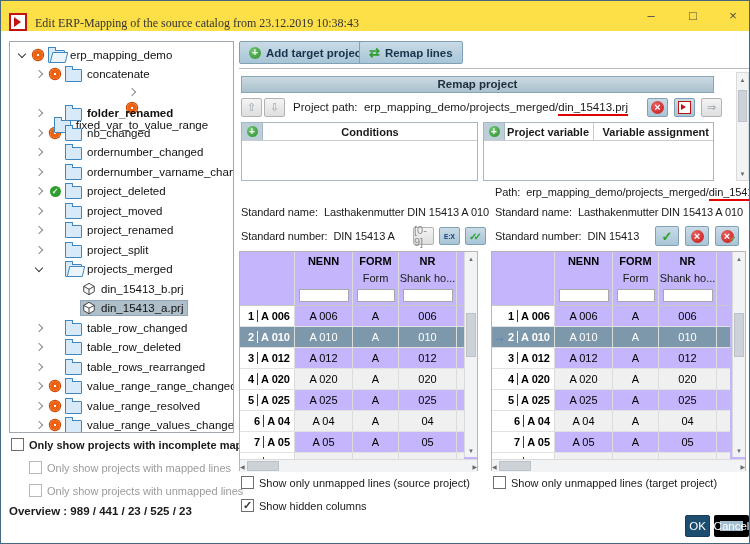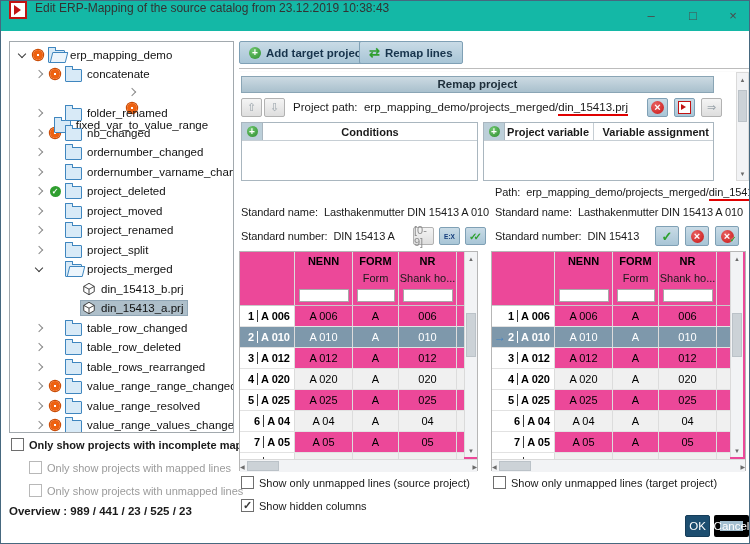--- a/index.html
+++ b/index.html
@@ -1,18 +1,18 @@
 <!DOCTYPE html>
 <html><head>
 <meta charset="utf-8">
 <style>
   html,body{margin:0;padding:0;background:#e8e8e8;font-family:"Liberation Sans",sans-serif;}
   #win{position:relative;width:750px;height:544px;background:#fff;border:1px solid #46687f;box-sizing:border-box;overflow:hidden;}
   
-  #titlebar{position:absolute;left:0;top:0;right:0;height:30px;background:#14b8a6;display:flex;align-items:flex-start;}
+  #titlebar{position:absolute;left:0;top:0;right:0;height:30px;background:#fde047;display:flex;align-items:flex-end;font-family:Liberation Serif, serif;}
   .appicon{width:14px;height:14px;border:2px solid #c21313;background:#fff;position:relative;flex:none;}
   .appicon::after{content:"";position:absolute;left:3px;top:2px;border-left:7px solid #c21313;border-top:5px solid transparent;border-bottom:5px solid transparent;}
   #titletext{font-size:12px;color:#333;margin-left:8px;}
   .winctl{position:absolute;top:5px;width:24px;height:20px;text-align:center;line-height:20px;font-size:13px;color:#4a4a4a;}
   
   #treepanel{position:absolute;left:8px;top:40px;width:225px;height:392px;border:1px solid #a2a9ae;background:#fff;overflow:hidden;padding-top:3px;box-sizing:border-box;}
   .trow{height:19.5px;display:flex;align-items:center;font-size:11.5px;color:#111;white-space:nowrap;}
   .slot{width:16px;height:16px;display:flex;align-items:center;justify-content:center;flex:none;}
   .chev{width:5px;height:5px;border-right:1.4px solid #8a8a8a;border-bottom:1.4px solid #8a8a8a;transform:rotate(-45deg);}
   .chev.open{border-color:#3a3a3a;transform:rotate(45deg);margin-top:-2px;}
@@ -61,21 +61,21 @@
   .sbthumb{position:absolute;left:1px;right:1px;background:#ccd2d7;border:1px solid #bbc2c8;}
   
   .inforow{position:absolute;font-size:11px;color:#1a1a1a;white-space:nowrap;letter-spacing:-0.1px;}
   .inforow .lab{margin-right:6px;}
   .mapbtn{position:absolute;height:18px;border-radius:2px;display:flex;align-items:center;justify-content:center;box-sizing:border-box;font-size:6.5px;}
   .dblcheck{color:#2da02d;font-weight:bold;font-size:10px;letter-spacing:-4px;padding-right:4px;}
   .bigcheck{color:#2da02d;font-weight:bold;font-size:13px;}
   .xc{position:relative;}
   .xc .minichk{position:absolute;right:-3px;bottom:-3px;color:#2da02d;font-size:8px;font-weight:bold;text-shadow:0 0 2px #fff;}
   
-  .dtable{position:absolute;border:1px solid #b6b6b6;background:#ec4899;box-sizing:border-box;display:flex;flex-wrap:wrap;}
+  .dtable{position:absolute;border:1px solid #b6b6b6;background:#c4b5fd;box-sizing:border-box;display:flex;flex-wrap:wrap;justify-content:space-between;}
   .dt-left{display:flex;flex-direction:column;}
   .dt-row{display:flex;flex:none;}
   .hcell{display:flex;align-items:center;justify-content:center;box-sizing:border-box;font-size:11.5px;}
   .h1c{font-weight:bold;height:18px;}
   .h2c{font-size:10.5px;height:15px;color:#1a1a1a;overflow:hidden;white-space:nowrap;}
   .hfc{height:20px;}
   .hfc input{width:calc(100% - 7px);height:13px;border:1px solid #a8a8a8;margin:0;padding:0 2px;font-size:10px;box-sizing:border-box;}
   .dt-body{overflow:hidden;}
   .dt-r{display:flex;flex:none;height:21px;border-bottom:1px solid #e2e2e2;box-sizing:border-box;}
   .rh{display:flex;align-items:center;font-weight:bold;font-size:11px;box-sizing:border-box;padding:0 4px 0 2px;background:#fff;}
@@ -136,21 +136,21 @@
           <span class="chev"></span>
         </span>
         <span class="slot">
           <span class="gearbadge"></span>
         </span>
         <span class="titem">
           <span class="fold"></span>
           <span>fixed_var_to_value_range</span>
         </span>
       </div>
-      <div class="trow" style="padding-left: 21px;">
+      <div class="trow" style="padding-left: 21px; font-weight: bold;">
         <span class="slot">
           <span class="chev"></span>
         </span>
         <span class="slot"></span>
         <span class="titem">
           <span class="fold"></span>
           <span>folder_renamed</span>
         </span>
       </div>
       <div class="trow" style="padding-left: 21px;">

